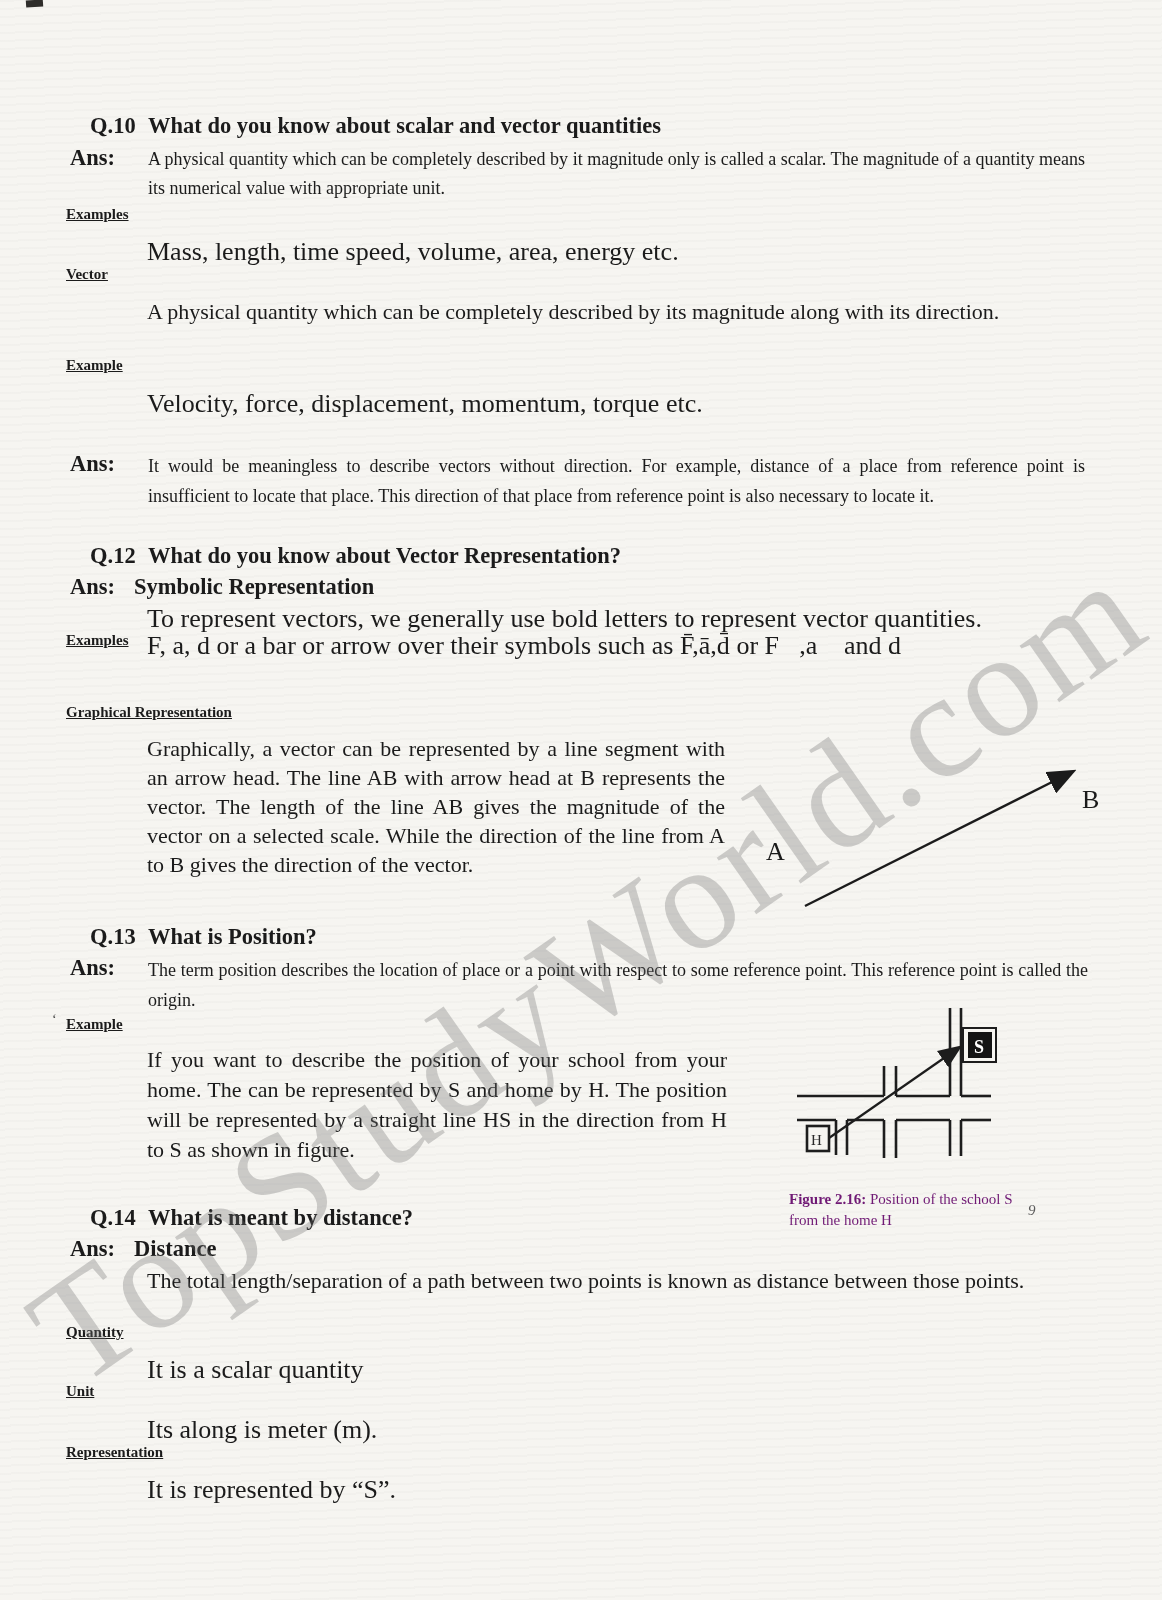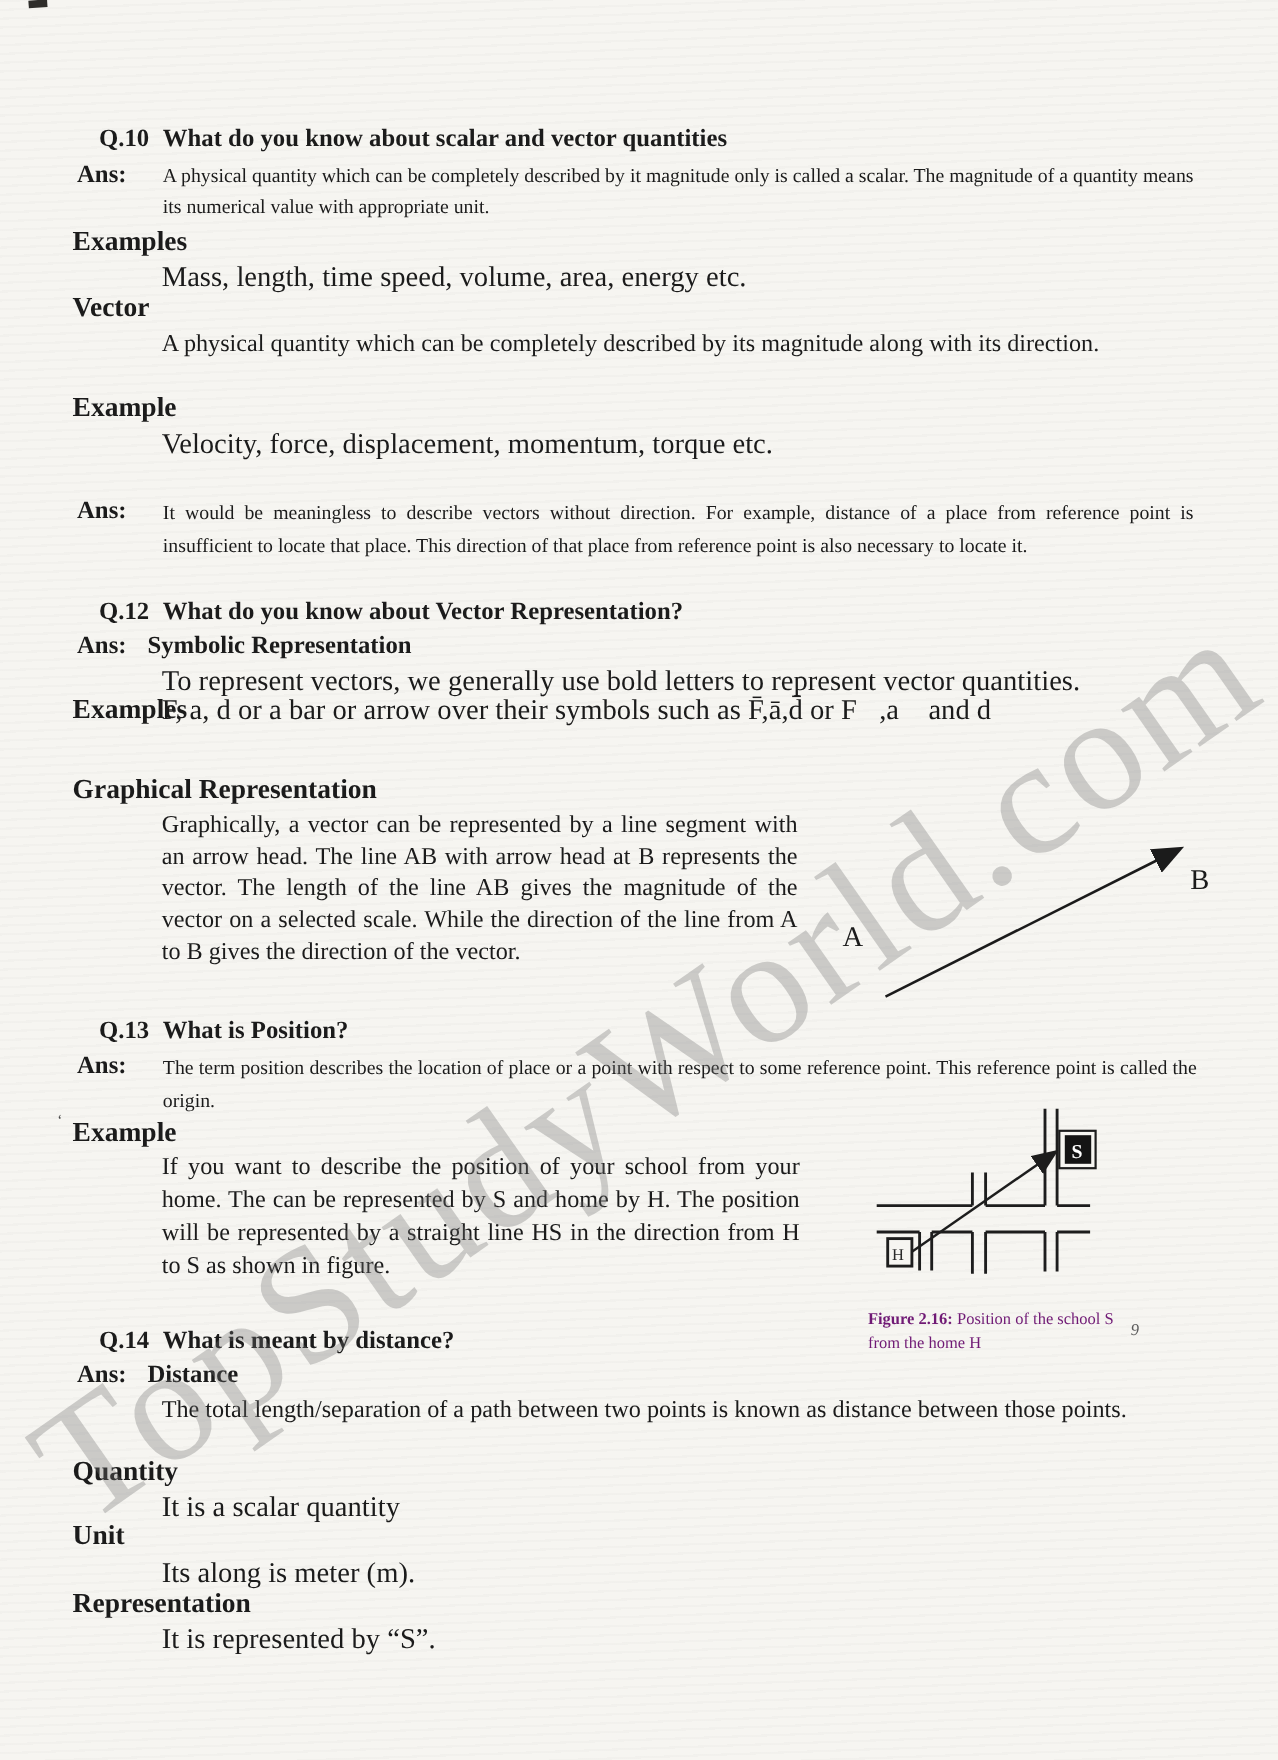--- a/index.html
+++ b/index.html
@@ -9,21 +9,21 @@
     margin:0 auto;
     background:#f6f5f1;
     overflow:hidden;
     font-family:"Liberation Serif","DejaVu Serif",serif;
     color:#1b1b1b;
   }
   .page::before{
     content:"";position:absolute;inset:0;pointer-events:none;
     background:repeating-linear-gradient(178deg, rgba(110,110,110,0.03) 0 2px, transparent 2px 8px);
   }
-  .h{position:absolute;font-weight:700;font-size:25px;white-space:nowrap;}
+  .h{position:absolute;font-weight:700;font-size:15px;white-space:nowrap;text-decoration:underline;}
   .t{position:absolute;font-size:26px;white-space:nowrap;}
   .p{position:absolute;font-size:22px;text-align:justify;line-height:29px;}
   .qrow{position:absolute;left:73px;font-weight:700;font-size:22.5px;}
   .qrow .qnum{position:absolute;left:17px;top:0;}
   .qrow .qtext{display:block;margin-left:75px;white-space:nowrap;}
   .ansrow{position:absolute;left:70px;width:1016px;}
   .ansrow .anslabel{position:absolute;left:0;top:0;font-weight:700;font-size:22.5px;}
   .ansrow .anspara{margin-left:78px;font-size:18px;text-align:justify;line-height:29px;}
   .ansrow .anshead{margin-left:64px;font-weight:700;font-size:22.5px;white-space:nowrap;}
   .lh30 .anspara{line-height:30px;}

